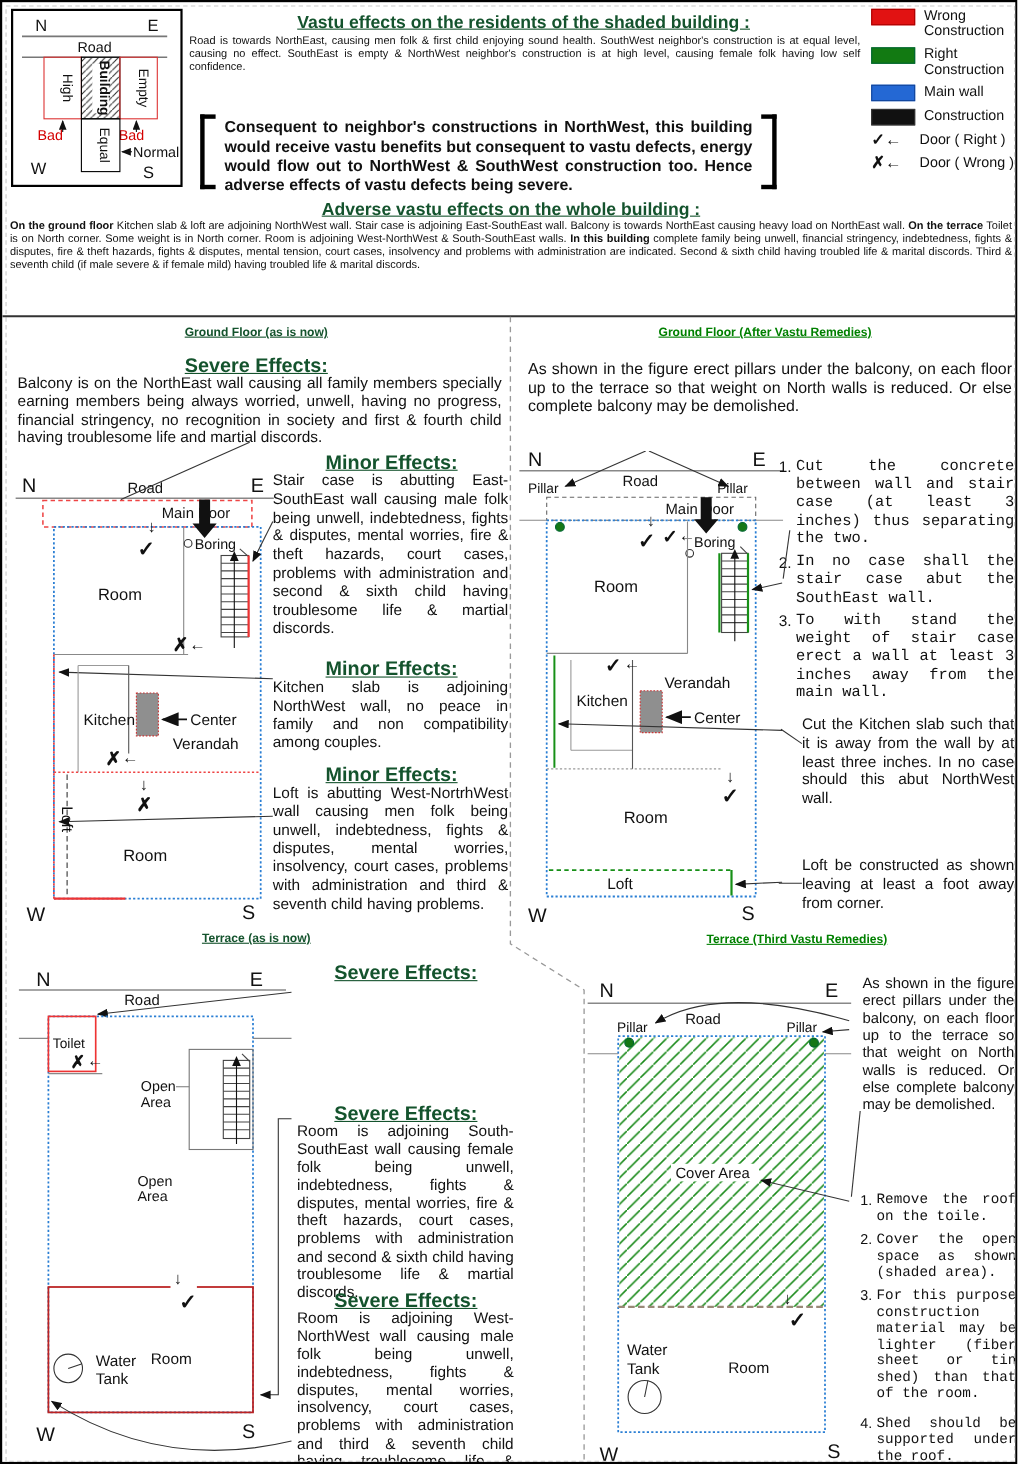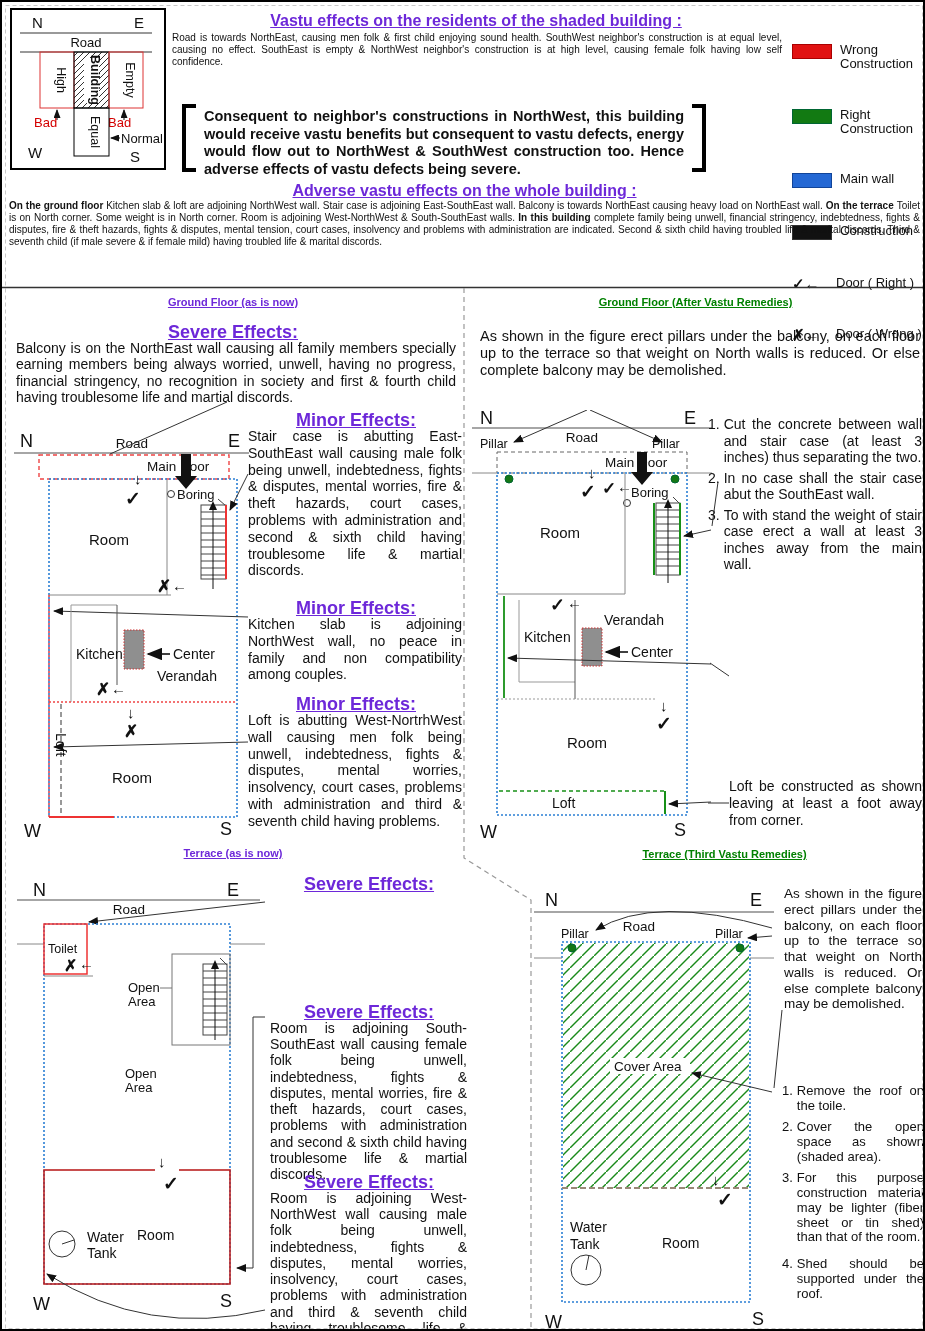--- a/index.html
+++ b/index.html
@@ -1,46 +1,46 @@
 <!DOCTYPE html>
 <html><head>
 <meta charset="utf-8">
 <style>
   html,body{margin:0;padding:0;background:#fff;}
   .page{position:relative;width:925px;height:1331px;background:#fff;border:2px solid #000;
         box-sizing:border-box;font-family:"Liberation Sans",sans-serif;color:#111;overflow:hidden;}
   .abs{position:absolute;}
-  .red-h{color:#6d28d9;font-weight:bold;text-decoration:underline;}
+  .red-h{color:#14532d;font-weight:bold;text-decoration:underline;}
   .green-h{color:#008000;font-weight:bold;text-decoration:underline;}
   .ctr{text-align:center;}
   .jp{text-align:justify;line-height:1.17;font-size:14px;}
   .jp15{text-align:justify;line-height:1.2;font-size:10px;}
   .bold{font-weight:bold;}
   .subh{font-size:18px;}
   .title17{font-size:11px;}
   .title16{font-size:16px;}
   
   .legend{width:132px;font-size:13px;line-height:1.1;}
-  .lrow{display:flex;align-items:flex-start;margin-bottom:6px;margin-top:36px;}
+  .lrow{display:flex;align-items:flex-start;margin-bottom:6px;}
   .sw{width:38px;height:13px;margin-right:8px;flex:0 0 auto;margin-top:1px;border:1px solid #333;}
   .sw.red{background:#e11212;border-color:#a00;}
   .sw.green{background:#127a12;border-color:#063;}
   .sw.blue{background:#2468d4;border-color:#149;}
   .sw.black{background:#111;}
   .lsym{width:44px;flex:0 0 auto;font-weight:bold;font-size:15px;line-height:1;}
   
   .bracket-note{display:flex;align-items:stretch;}
   .brk{width:10px;flex:0 0 auto;}
   .brk.l{border-left:4px solid #000;border-top:4px solid #000;border-bottom:4px solid #000;}
   .brk.r{border-right:4px solid #000;border-top:4px solid #000;border-bottom:4px solid #000;}
   .brk-txt{padding:4px 8px;font-weight:bold;font-size:14.5px;text-align:justify;line-height:1.22;}
   
   .step{display:flex;margin-bottom:4px;}
   .step .num{flex:0 0 auto;margin-right:4px;}
-  .step .txt{text-align:justify;}
+  .step .txt{text-align:justify;font-family:Liberation Mono, monospace;}
   svg text{font-family:"Liberation Sans",sans-serif;fill:#111;}
   .fs12{font-size:12.5px;} .fs13{font-size:13px;} .fs135{font-size:13.5px;}
   .fs14{font-size:14px;} .fs15{font-size:15px;} .fs18{font-size:18px;}
   .bld{font-weight:bold;}
   .redtx{fill:#d40000;}
 </style>
 </head>
 <body>
 
 <div class="page">
@@ -296,20 +296,21 @@
       </div>
     <div class="step">
         <span class="num">2.</span>
         <span class="txt">In no case shall the stair case abut the SouthEast wall.</span>
       </div>
     <div class="step">
         <span class="num">3.</span>
         <span class="txt">To with stand the weight of stair case erect a wall at least 3 inches away from the main wall.</span>
       </div>
   </div>
+  <div class="abs jp" style="left:727px;top:648px;width:193px;line-height:1.2;">Cut the Kitchen slab such that it is away from the wall by at least three inches. In no case should this abut NorthWest wall.</div>
   <div class="abs red-h ctr title17" style="left:0;top:845px;width:462px;">Terrace (as is now)</div>
 
   <div class="abs jp" style="left:727px;top:776px;width:193px;line-height:1.2;">Loft be constructed as shown leaving at least a foot away from corner.</div>
 
   <svg class="abs" style="left:15px;top:878px;" width="250" height="450">
     <defs>
       <marker id="dA" markerWidth="10" markerHeight="8" refX="9" refY="4" orient="auto">
           <path d="M0,0 L10,4 L0,8 z" fill="#111"></path>
         </marker>
     </defs>

